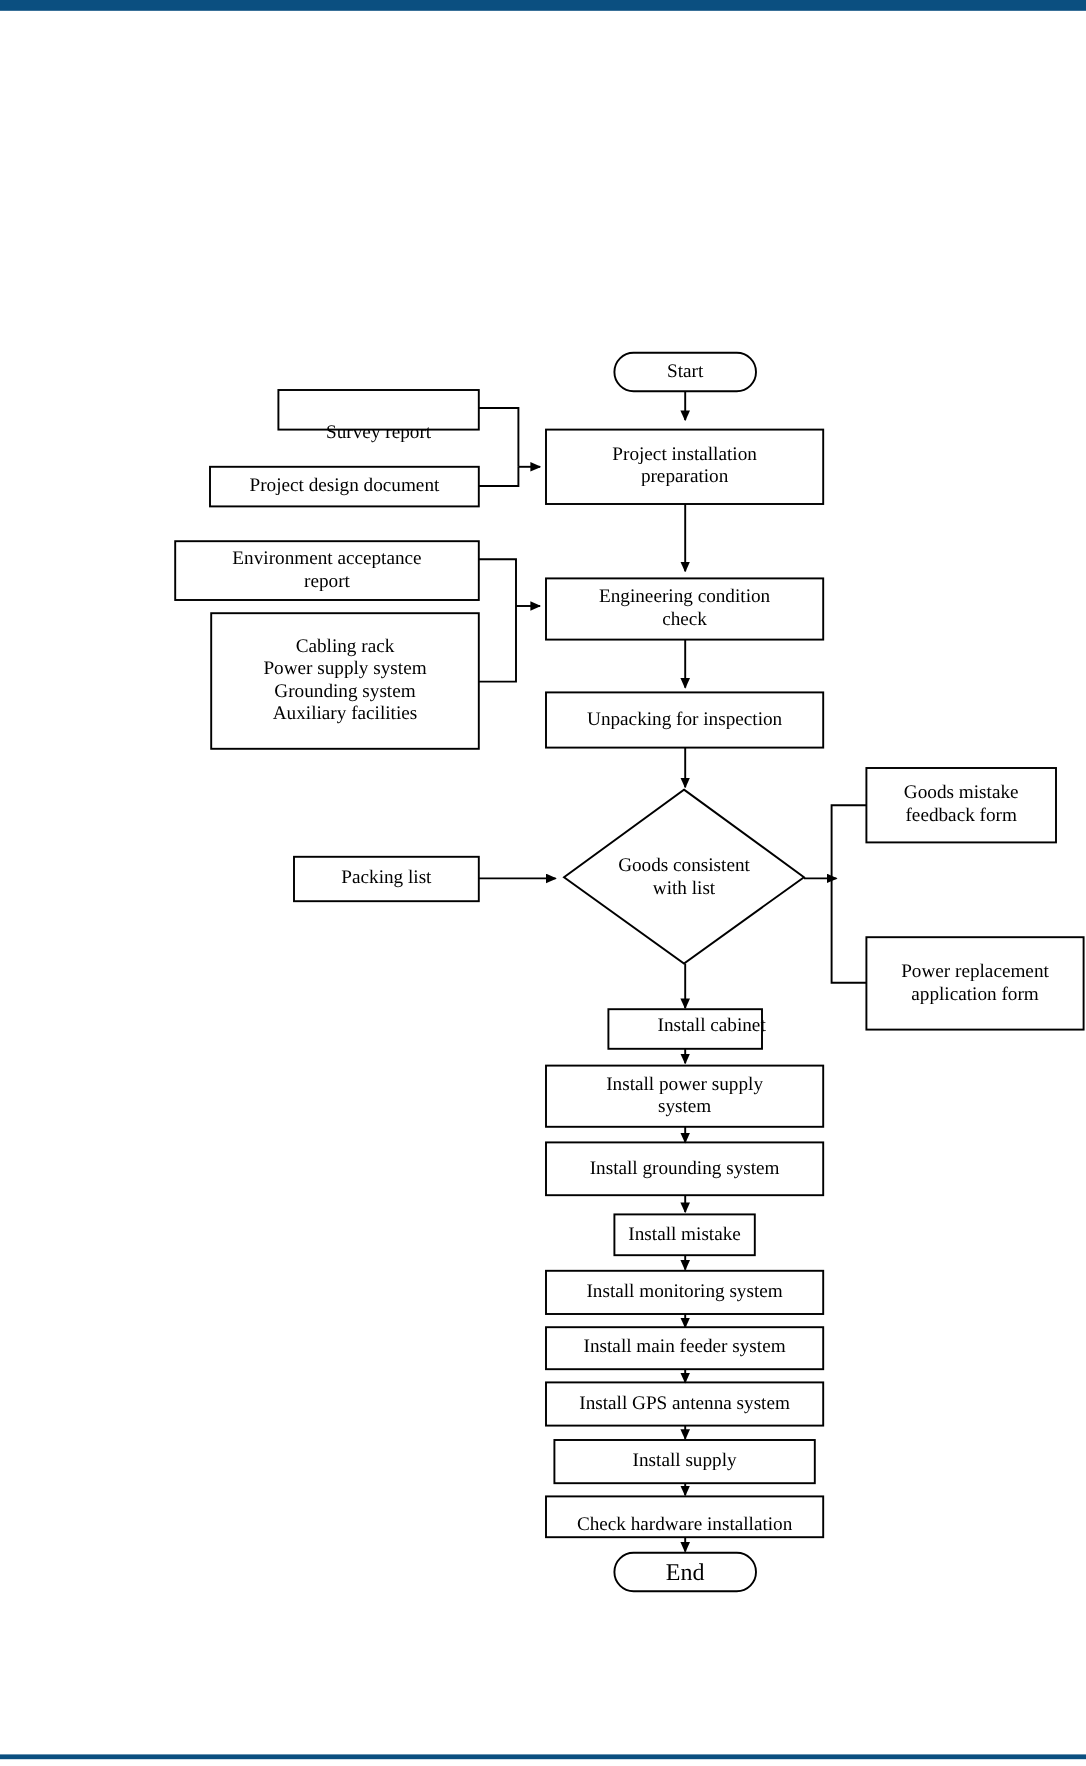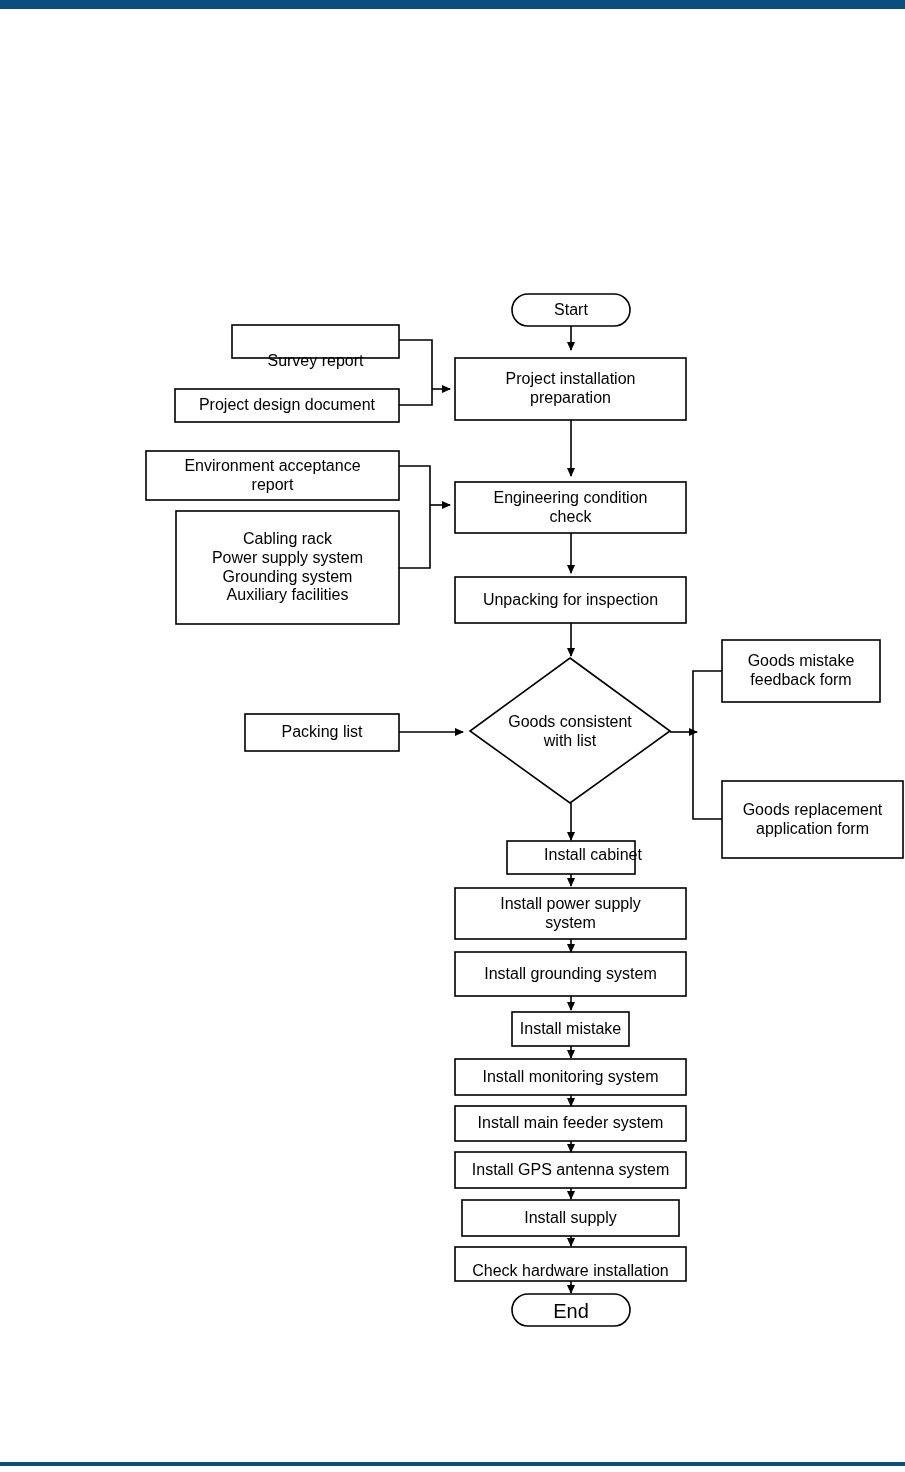--- a/index.html
+++ b/index.html
@@ -33,21 +33,21 @@
     width: 905px;
     height: 1472px;
   }
   .node-text {
     position: absolute;
     display: flex;
     align-items: center;
     justify-content: center;
     text-align: center;
     color: #000000;
-    font-family: Liberation Sans, sans-serif;
+    font-family: Liberation Serif, serif;
     line-height: 1.18;
     white-space: pre-line;
     pointer-events: none;
   }
 </style>
 </head>
 <body>
 
 <div id="page">
 
@@ -165,16 +165,16 @@
   <div class="node-text" style="left:176px; top:511px; width:223px; height:113px; font-size:16px;">Cabling rack
 Power supply system
 Grounding system
 Auxiliary facilities</div>
 
   <div class="node-text" style="left:245px; top:714px; width:154px; height:37px; font-size:16px;">Packing list</div>
 
   <div class="node-text" style="left:722px; top:640px; width:158px; height:62px; font-size:16px;">Goods mistake
 feedback form</div>
 
-  <div class="node-text" style="left:722px; top:781px; width:181px; height:77px; font-size:16px;">Goods replacement
+  <div class="node-text" style="left:722px; top:781px; width:181px; height:77px; font-size:16px;">Power replacement
 application form</div>
 
 </div>
 
 </body></html>

